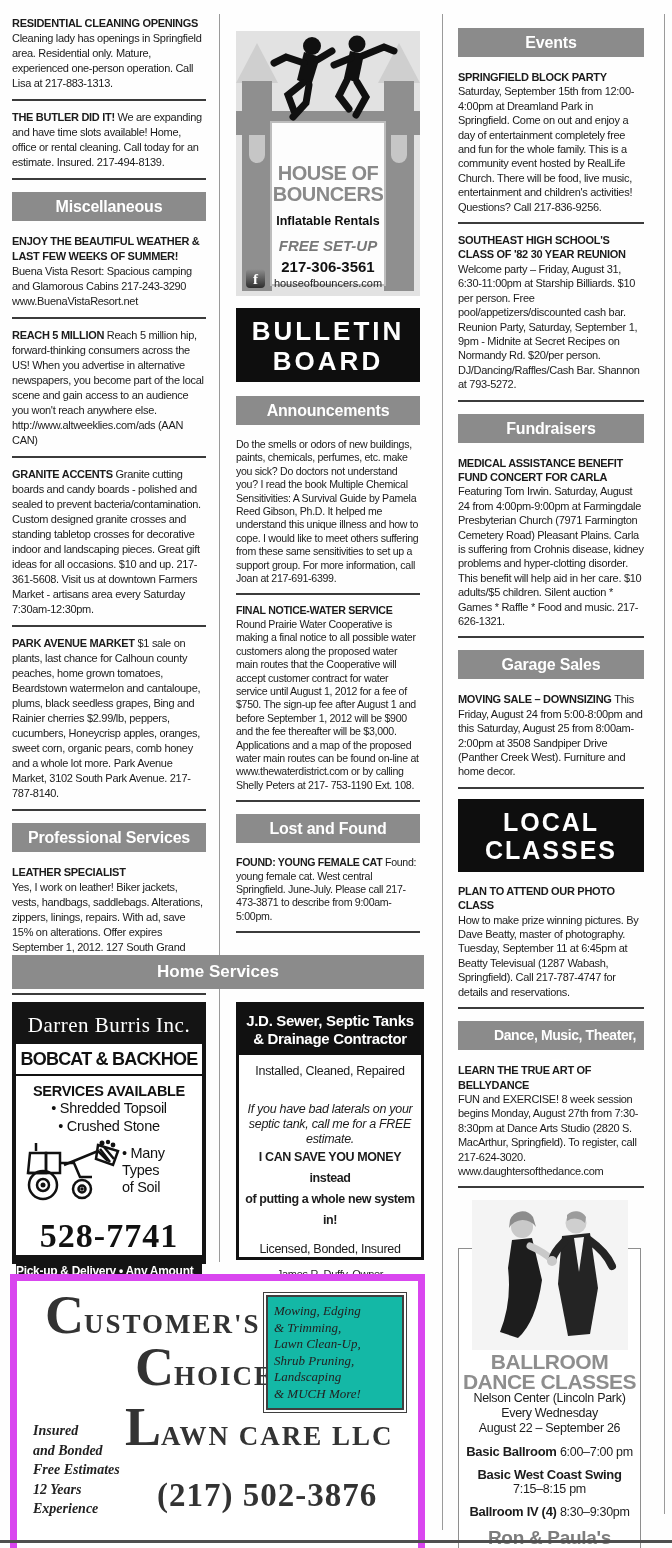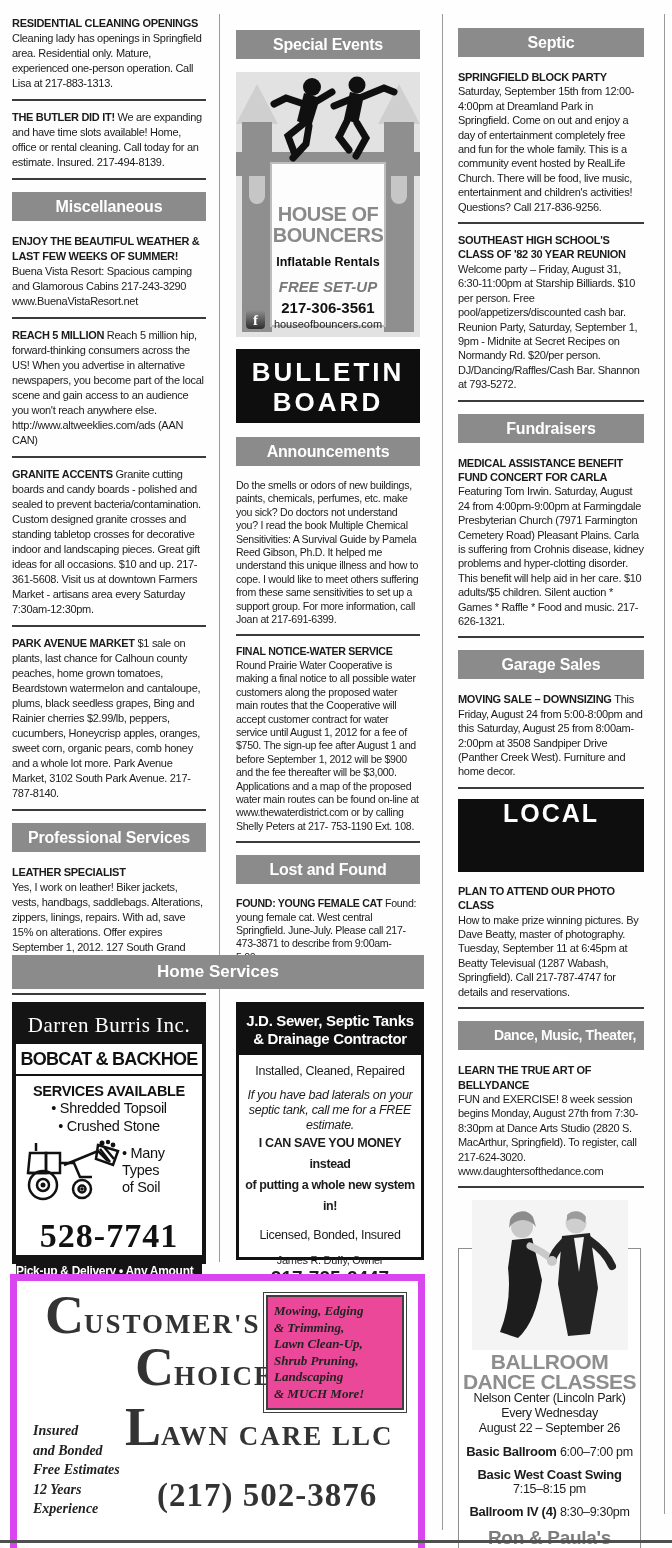--- a/index.html
+++ b/index.html
@@ -28,21 +28,21 @@
   .col-mid .ad{line-height:13.4px;font-size:10.6px;}
   .col-right .ad{line-height:14.4px;}
   .ad-title{font-weight:bold;}
   .ad-title::after{content:" ";}
   .ad-title.block{display:block;}
   .rule{border:none;border-top:2px solid #3b3b3b;margin:8px 0 9px;}
 
   
   .blackbox{background:#0e0e0e;color:#fff;text-align:center;font-weight:bold;}
   .bulletin{height:74px;font-size:26px;line-height:30px;letter-spacing:3px;padding-top:8px;box-sizing:border-box;margin:12px 0 14px;}
-  .localclasses{height:73px;font-size:25px;line-height:28px;letter-spacing:2px;box-sizing:border-box;margin:10px 0 12px;}
+  .localclasses{height:73px;font-size:25px;line-height:28px;letter-spacing:2px;padding-top:9px;box-sizing:border-box;margin:10px 0 12px;}
 
   
   .bouncers{position:relative;height:265px;margin:13px 0 0;background:#e2e2e2;overflow:hidden;}
   .tower{position:absolute;top:50px;width:30px;height:210px;background:#8f8f8f;}
   .tower.l{left:6px;} .tower.r{right:6px;}
   .cone{position:absolute;top:12px;width:0;height:0;border-left:21px solid transparent;border-right:21px solid transparent;border-bottom:40px solid #cfcfcf;}
   .cone.l{left:0px;} .cone.r{right:0px;}
   .t-window{position:absolute;top:38px;left:7px;width:16px;height:44px;background:#c6c6c6;border-radius:8px;}
   .crossbar{position:absolute;top:80px;left:0;right:0;height:24px;background:#8f8f8f;}
   .b-panel{position:absolute;left:34px;right:34px;top:90px;bottom:10px;background:#fdfdfd;border:2px solid #bdbdbd;text-align:center;box-sizing:border-box;padding-top:40px;}
@@ -65,36 +65,36 @@
   .burris-avail{font-weight:bold;font-size:14.5px;margin-top:7px;letter-spacing:-0.3px;}
   .burris-bullet{font-size:14.5px;line-height:18px;letter-spacing:-0.3px;}
   .burris-row{display:flex;align-items:center;margin-top:2px;}
   .soil-note{font-size:14.5px;line-height:17px;text-align:left;letter-spacing:-0.3px;}
   .burris-phone{font-family:"Liberation Serif",serif;font-weight:bold;font-size:34px;letter-spacing:1px;margin:14px 0 4px;}
   .burris-footer{background:#141414;color:#fff;font-weight:bold;font-size:12px;line-height:25px;height:25px;letter-spacing:-0.3px;}
 
   .jd{position:absolute;left:236px;top:1002px;width:188px;height:258px;background:#fff;border:3px solid #111;box-sizing:border-box;text-align:center;}
   .jd-head{background:#111;color:#fff;font-weight:bold;font-size:15px;line-height:18px;padding:7px 2px;letter-spacing:-0.3px;}
   .jd-line{font-size:12.5px;margin-top:9px;letter-spacing:-0.3px;}
-  .jd-pitch{font-style:italic;font-size:12.5px;line-height:15px;margin-top:10px;letter-spacing:-0.3px;}
+  .jd-pitch{font-style:italic;font-size:12.5px;line-height:15px;margin-top:24px;letter-spacing:-0.3px;}
   .jd-save{font-weight:bold;font-size:12.5px;line-height:21px;letter-spacing:-0.4px;}
   .jd-cred{font-size:12.5px;margin-top:11px;letter-spacing:-0.3px;}
   .jd-owner{font-size:11px;margin-top:12px;letter-spacing:-0.3px;}
   .jd-phone{font-weight:bold;font-size:19px;margin-top:1px;}
 
   
   .cc{position:absolute;left:10px;top:1274px;width:415px;height:312px;border:7px solid #d946ef;background:#fff;box-sizing:border-box;
       font-family:"Liberation Serif",serif;color:#333;}
   .cc .bigc{font-size:54px;line-height:40px;font-weight:bold;}
   .cc .rest{font-size:27px;font-weight:bold;letter-spacing:2px;}
   .cc-w1{position:absolute;left:28px;top:14px;}
   .cc-w2{position:absolute;left:118px;top:66px;}
   .cc-w3{position:absolute;left:108px;top:126px;white-space:nowrap;}
-  .cc-box{position:absolute;right:14px;top:14px;width:122px;background:#ec4899;border:2px solid #3f3f3f;outline:1px solid #3f3f3f;outline-offset:2px;
-          padding:6px 6px;font-style:italic;font-weight:bold;font-size:13px;line-height:16.5px;color:#222;}
+  .cc-box{position:absolute;right:14px;top:14px;width:122px;background:#14b8a6;border:2px solid #3f3f3f;outline:1px solid #3f3f3f;outline-offset:2px;
+          padding:6px 6px;font-style:italic;font-weight:normal;font-size:13px;line-height:16.5px;color:#222;}
   .cc-notes{position:absolute;left:16px;top:140px;font-style:italic;font-weight:bold;font-size:14px;line-height:19.5px;color:#222;}
   .cc-phone{position:absolute;left:140px;top:196px;font-weight:bold;font-size:33px;letter-spacing:1px;color:#333;}
 
   
   .ballroom-wrap{position:relative;height:388px;margin-top:12px;}
   .ballroom-border{position:absolute;left:0;right:3px;top:48px;bottom:4px;border:1.5px solid #8e8e8e;background:#fff;}
   .ballroom-photo{position:absolute;left:14px;top:0;}
   .ballroom-content{position:absolute;left:0;right:3px;top:152px;text-align:center;}
   .br-title{font-weight:bold;font-size:21px;line-height:19.5px;color:#8e8e8e;letter-spacing:-0.5px;}
   .br-line{font-size:12.5px;line-height:15px;color:#1c1c1c;letter-spacing:-0.3px;}
@@ -124,21 +124,20 @@
     <p class="ad"><span class="ad-title">GRANITE ACCENTS</span><span>Granite cutting boards and candy boards - polished and sealed to prevent bacteria/contamination. Custom designed granite crosses and standing tabletop crosses for decorative indoor and landscaping pieces. Great gift ideas for all occasions. $10 and up. 217-361-5608. Visit us at downtown Farmers Market - artisans area every Saturday 7:30am-12:30pm.</span></p>
     <div class="rule"></div>
     <p class="ad"><span class="ad-title">PARK AVENUE MARKET</span><span>$1 sale on plants, last chance for Calhoun county peaches, home grown tomatoes, Beardstown watermelon and cantaloupe, plums, black seedless grapes, Bing and Rainier cherries $2.99/lb, peppers, cucumbers, Honeycrisp apples, oranges, sweet corn, organic pears, comb honey and a whole lot more. Park Avenue Market, 3102 South Park Avenue. 217-787-8140.</span></p>
     <div class="rule"></div>
     <div class="bar">Professional Services</div>
     <p class="ad"><span class="ad-title block">LEATHER SPECIALIST</span><span>Yes, I work on leather! Biker jackets, vests, handbags, saddlebags. Alterations, zippers, linings, repairs. With ad, save 15% on alterations. Offer expires September 1, 2012. 127 South Grand Avenue West. M-F 12:30-5:30pm. Metro. 217-744-6969.</span></p>
     <div class="rule"></div>
   </div>
 
   <div class="col col-mid">
-    <div class="bar">Special Events</div>
 
     <div class="bouncers">
       <div class="cone l"></div>
       <div class="cone r"></div>
       <div class="tower l">
           <div class="t-window"></div>
         </div>
       <div class="tower r">
           <div class="t-window"></div>
         </div>
@@ -183,34 +182,35 @@
     <p class="ad"><span>Do the smells or odors of new buildings, paints, chemicals, perfumes, etc. make you sick? Do doctors not understand you? I read the book Multiple Chemical Sensitivities: A Survival Guide by Pamela Reed Gibson, Ph.D. It helped me understand this unique illness and how to cope. I would like to meet others suffering from these same sensitivities to set up a support group. For more information, call Joan at 217-691-6399.</span></p>
     <div class="rule"></div>
     <p class="ad"><span class="ad-title">FINAL NOTICE-WATER SERVICE</span><span>Round Prairie Water Cooperative is making a final notice to all possible water customers along the proposed water main routes that the Cooperative will accept customer contract for water service until August 1, 2012 for a fee of $750. The sign-up fee after August 1 and before September 1, 2012 will be $900 and the fee thereafter will be $3,000. Applications and a map of the proposed water main routes can be found on-line at www.thewaterdistrict.com or by calling Shelly Peters at 217- 753-1190 Ext. 108.</span></p>
     <div class="rule"></div>
     <div class="bar">Lost and Found</div>
     <p class="ad"><span class="ad-title">FOUND: YOUNG FEMALE CAT</span><span>Found: young female cat. West central Springfield. June-July. Please call 217-473-3871 to describe from 9:00am-5:00pm.</span></p>
     <div class="rule"></div>
   </div>
 
   <div class="col col-right">
-    <div class="bar">Septic</div>
+    <div class="bar">Events</div>
     <p class="ad"><span class="ad-title">SPRINGFIELD BLOCK PARTY</span><span>Saturday, September 15th from 12:00-4:00pm at Dreamland Park in Springfield. Come on out and enjoy a day of entertainment completely free and fun for the whole family. This is a community event hosted by RealLife Church. There will be food, live music, entertainment and children's activities! Questions? Call 217-836-9256.</span></p>
     <div class="rule"></div>
     <p class="ad"><span class="ad-title">SOUTHEAST HIGH SCHOOL'S CLASS OF '82 30 YEAR REUNION</span><span>Welcome party – Friday, August 31, 6:30-11:00pm at Starship Billiards. $10 per person. Free pool/appetizers/discounted cash bar. Reunion Party, Saturday, September 1, 9pm - Midnite at Secret Recipes on Normandy Rd. $20/per person. DJ/Dancing/Raffles/Cash Bar. Shannon at 793-5272.</span></p>
     <div class="rule"></div>
     <div class="bar">Fundraisers</div>
     <p class="ad"><span class="ad-title">MEDICAL ASSISTANCE BENEFIT FUND CONCERT FOR CARLA</span><span>Featuring Tom Irwin. Saturday, August 24 from 4:00pm-9:00pm at Farmingdale Presbyterian Church (7971 Farmington Cemetery Road) Pleasant Plains. Carla is suffering from Crohnis disease, kidney problems and hyper-clotting disorder. This benefit will help aid in her care. $10 adults/$5 children. Silent auction * Games * Raffle * Food and music. 217-626-1321.</span></p>
     <div class="rule"></div>
     <div class="bar">Garage Sales</div>
     <p class="ad"><span class="ad-title">MOVING SALE – DOWNSIZING</span><span>This Friday, August 24 from 5:00-8:00pm and this Saturday, August 25 from 8:00am-2:00pm at 3508 Sandpiper Drive (Panther Creek West). Furniture and home decor.</span></p>
     <div class="rule"></div>
 
     <div class="blackbox localclasses">
       <div>LOCAL</div>
+      <div>CLASSES</div>
     </div>
 
     <p class="ad"><span class="ad-title block">PLAN TO ATTEND OUR PHOTO CLASS</span><span>How to make prize winning pictures. By Dave Beatty, master of photography. Tuesday, September 11 at 6:45pm at Beatty Televisual (1287 Wabash, Springfield). Call 217-787-4747 for details and reservations.</span></p>
     <div class="rule"></div>
     <div class="bar small">Dance, Music, Theater, Film</div>
     <p class="ad"><span class="ad-title block">LEARN THE TRUE ART OF BELLYDANCE</span><span>FUN and EXERCISE! 8 week session begins Monday, August 27th from 7:30-8:30pm at Dance Arts Studio (2820 S. MacArthur, Springfield). To register, call 217-624-3020. www.daughtersofthedance.com</span></p>
     <div class="rule"></div>
 
     <div class="ballroom-wrap">
       <div class="ballroom-border"></div>

